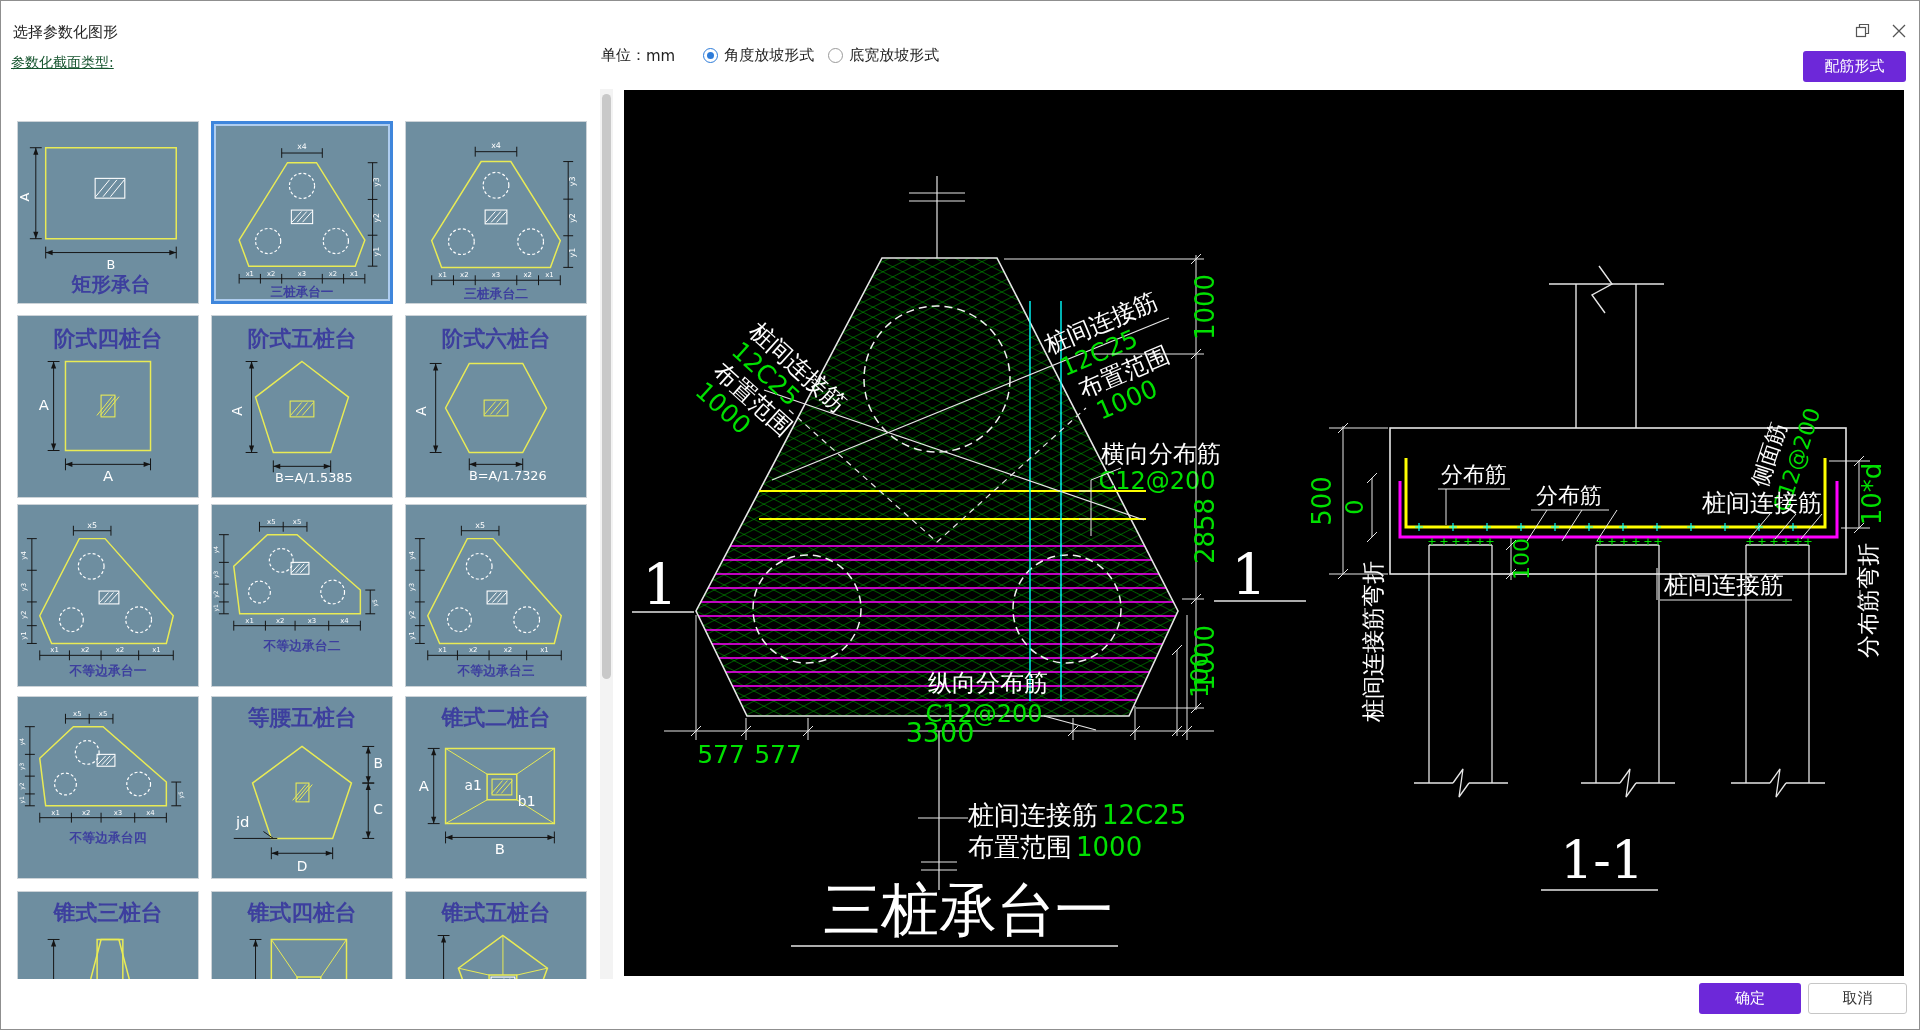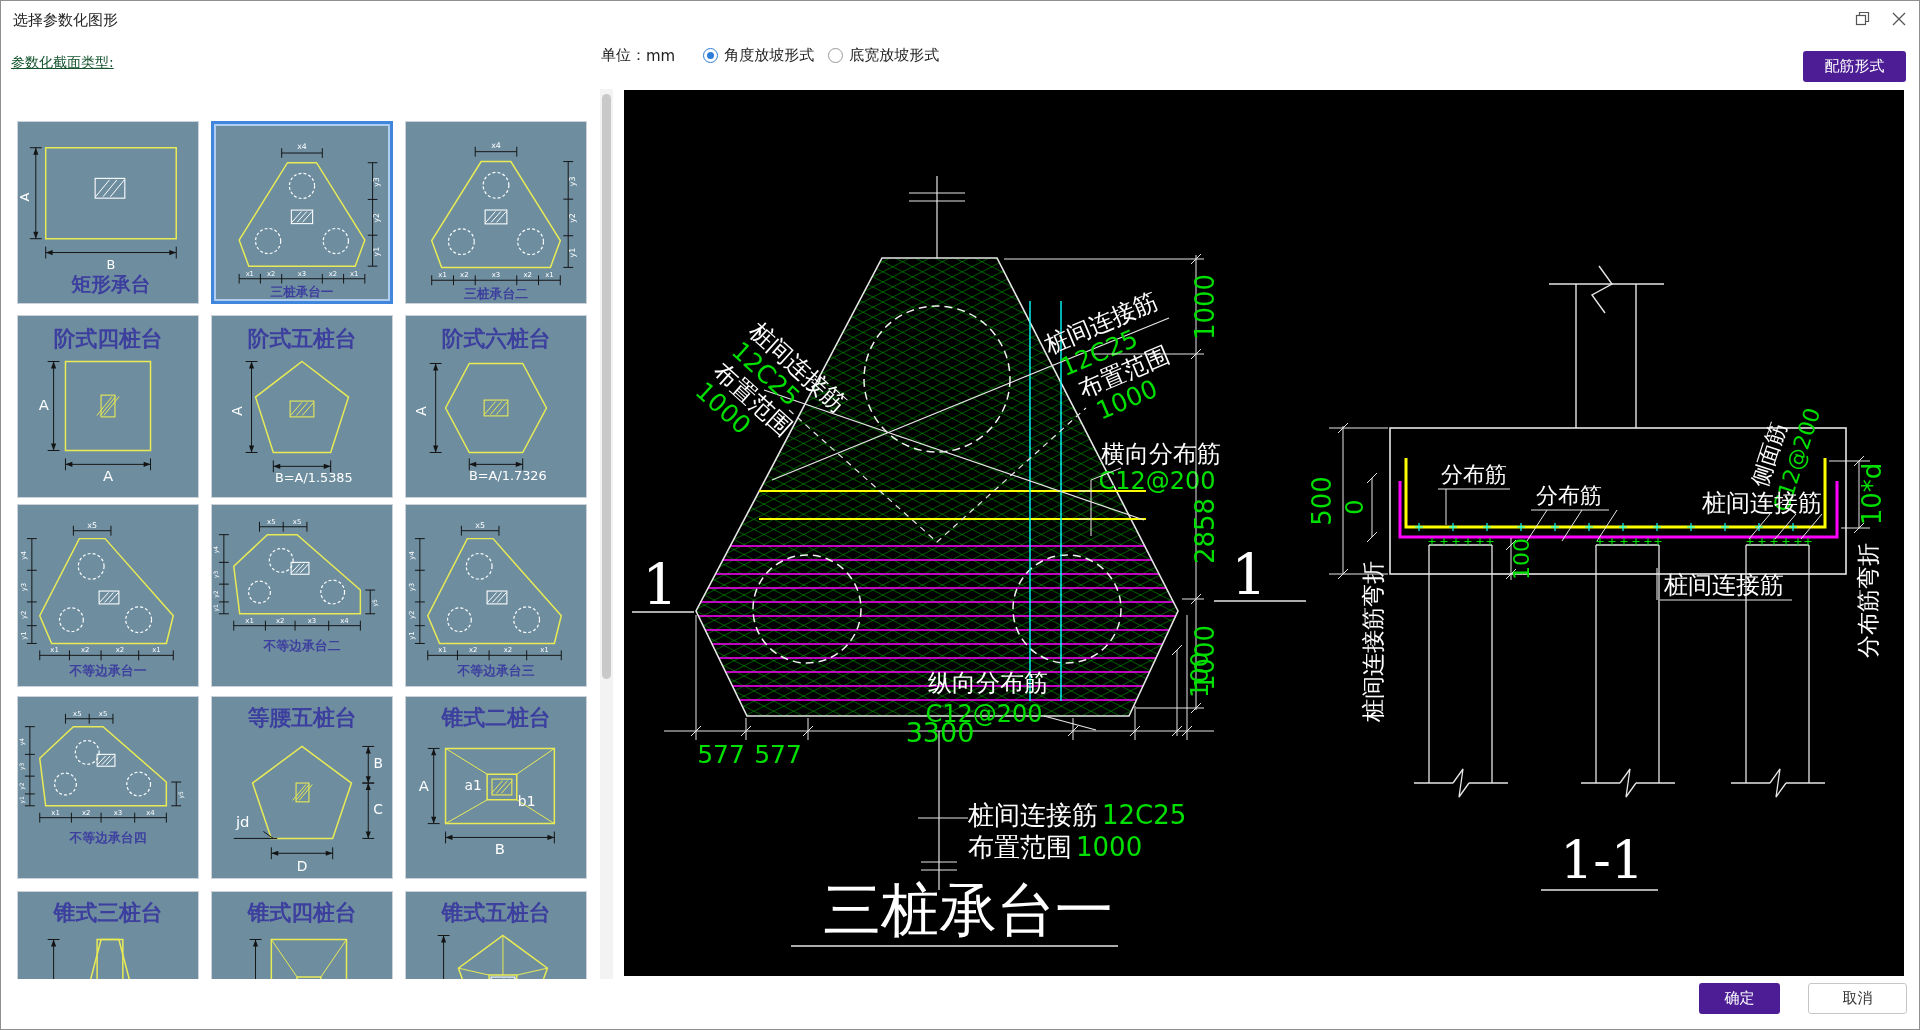--- a/index.html
+++ b/index.html
@@ -1,45 +1,45 @@
 <!DOCTYPE html>
 <html><head>
 <meta charset="utf-8">
 <style>
   html,body{margin:0;padding:0;width:1920px;height:1030px;overflow:hidden;
     font-family:"DejaVu Sans","Liberation Sans",sans-serif;background:#cfcfcf;}
   .dialog{position:absolute;left:0;top:0;width:1920px;height:1030px;background:#fff;
     border:1px solid #8f8f8f;box-sizing:border-box;}
-  .titlebar{position:absolute;left:0;top:0;right:0;height:36px;background:#fff;}
+  .titlebar{position:absolute;left:0;top:12px;right:0;height:36px;background:#fff;}
   .dlg-title{position:absolute;left:12px;top:10px;font-size:15px;color:#222;}
   .winbtns{position:absolute;right:12px;top:10px;display:flex;gap:20px;align-items:center;}
   .winbtn{width:16px;height:16px;cursor:pointer;}
   .left-label{position:absolute;left:10px;top:53px;font-size:14px;color:#14532d;text-decoration:underline;}
   .unit-group{position:absolute;left:600px;top:45px;display:flex;align-items:center;
     font-size:15px;color:#222;}
   .unit-group .gap{width:14px;}
   .radio{display:flex;align-items:center;margin-left:14px;cursor:pointer;}
   .rb{width:15px;height:15px;border-radius:50%;border:1px solid #9a9a9a;background:#fff;
     display:inline-block;position:relative;box-sizing:border-box;margin-right:6px;}
   .rb.checked{border-color:#2e7cd9;}
   .rb.checked::after{content:"";position:absolute;left:3px;top:3px;right:3px;bottom:3px;
     border-radius:50%;background:#2e7cd9;}
   .btn{border:none;border-radius:3px;font-size:15px;cursor:pointer;
     font-family:"DejaVu Sans","Liberation Sans",sans-serif;}
-  .btn-blue{background:#4c1d95;color:#fff;}
+  .btn-blue{background:#6d28d9;color:#fff;}
   .btn-rebar{position:absolute;right:13px;top:50px;width:103px;height:31px;}
   .panel{position:absolute;left:10px;top:88px;width:602px;height:890px;overflow:hidden;background:#fff;}
   .tile{position:absolute;width:182px;height:183px;background:#6e8ea0;
     border:1px solid #ccd3d8;box-sizing:border-box;cursor:pointer;margin-top:24px;}
   .tile.selected{border:3px solid #3f86dc;box-shadow:inset 0 0 0 2px #aecdf0;}
   .tile svg{position:absolute;left:0;top:0;width:100%;height:100%;}
   .scroll{position:absolute;right:0;top:0;width:13px;height:890px;background:#f3f3f3;}
   .scroll-thumb{position:absolute;left:2px;top:5px;width:9px;height:585px;background:#c9c9c9;border-radius:5px;}
   .canvas{position:absolute;left:623px;top:89px;width:1280px;height:886px;background:#000;}
-  .footer-ok{position:absolute;left:1698px;top:982px;width:81px;height:31px;}
+  .footer-ok{position:absolute;left:1698px;top:982px;width:102px;height:31px;}
   .footer-cancel{position:absolute;left:1807px;top:982px;width:99px;height:31px;background:#fff;
     border:1px solid #c6c6c6;color:#333;}
   svg text{font-family:"DejaVu Sans","Liberation Sans",sans-serif;}
   .serif{font-family:"DejaVu Serif","Liberation Serif",serif;}
 </style>
 </head>
 <body>
 
 <div class="dialog">
 

